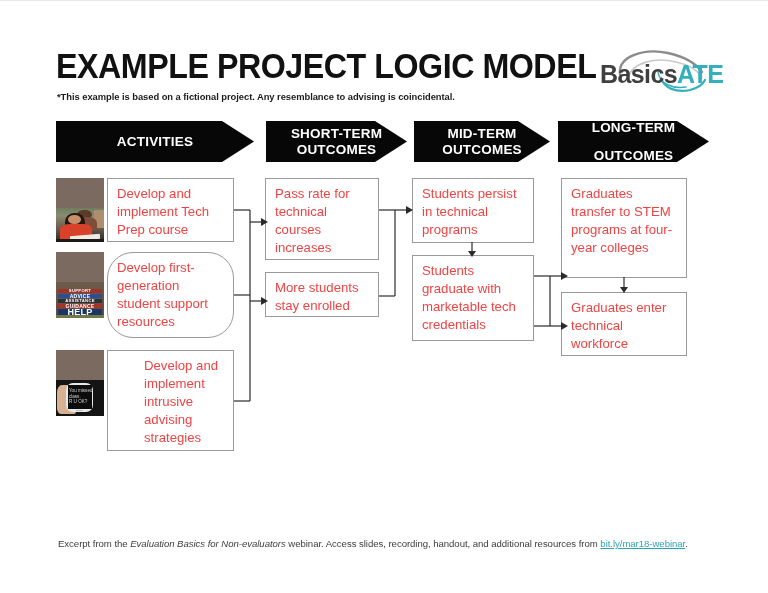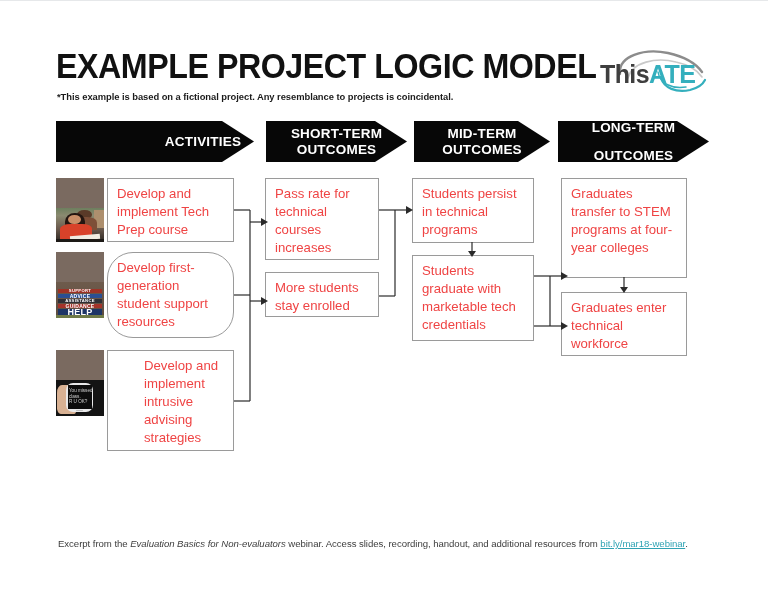--- a/index.html
+++ b/index.html
@@ -177,33 +177,33 @@
   #footer .lnk { color: #2fa3b4; text-decoration: underline; }
 </style>
 </head>
 <body>
 
 <div id="slide">
 
   <div id="topline"></div>
 
   <div id="title">EXAMPLE PROJECT LOGIC MODEL</div>
-  <div id="subtitle">*This example is based on a fictional project. Any resemblance to projects is coincidental.</div>
+  <div id="subtitle">*This example is based on a fictional project. Any resemblance to advising is coincidental.</div>
 
   <div id="logo">
     <svg width="118" height="48" viewBox="0 0 118 48">
       <path d="M22 26 C20 8, 46 0, 70 5 C88 9, 99 17, 104 24" fill="none" stroke="#8c8c8c" stroke-width="2.4" stroke-linecap="round"></path>
       <path d="M30 30 C34 14, 58 9, 78 14 C92 17, 100 23, 104 29" fill="none" stroke="#c9c9c9" stroke-width="1.6" stroke-linecap="round"></path>
       <path d="M63 30 C66 40, 78 45, 92 42 C100 40, 105 36, 107 32" fill="none" stroke="#34afbd" stroke-width="2.2" stroke-linecap="round"></path>
       <path d="M60 24 C62 36, 74 41, 88 39" fill="none" stroke="#34afbd" stroke-width="1.5" stroke-linecap="round"></path>
     </svg>
-    <div class="wordmark"><span class="evalu">This</span><span class="ate">ATE</span></div>
-  </div>
-
-  <div class="chev" style="left:56px; top:121px; width:198px; clip-path: polygon(0 0, 166px 0, 198px 50%, 166px 100%, 0 100%); padding-left: 48px;">
+    <div class="wordmark"><span class="evalu">Basics</span><span class="ate">ATE</span></div>
+  </div>
+
+  <div class="chev" style="left:56px; top:121px; width:198px; clip-path: polygon(0 0, 166px 0, 198px 50%, 166px 100%, 0 100%);">
     <span>ACTIVITIES</span>
   </div>
 
   <div class="chev" style="left:266px; top:121px; width:141px; clip-path: polygon(0 0, 109px 0, 141px 50%, 109px 100%, 0 100%);">
     <span>SHORT-TERM</span>
     <span>OUTCOMES</span>
   </div>
 
   <div class="chev" style="left:414px; top:121px; width:136px; clip-path: polygon(0 0, 104px 0, 136px 50%, 104px 100%, 0 100%);">
     <span>MID-TERM</span>

